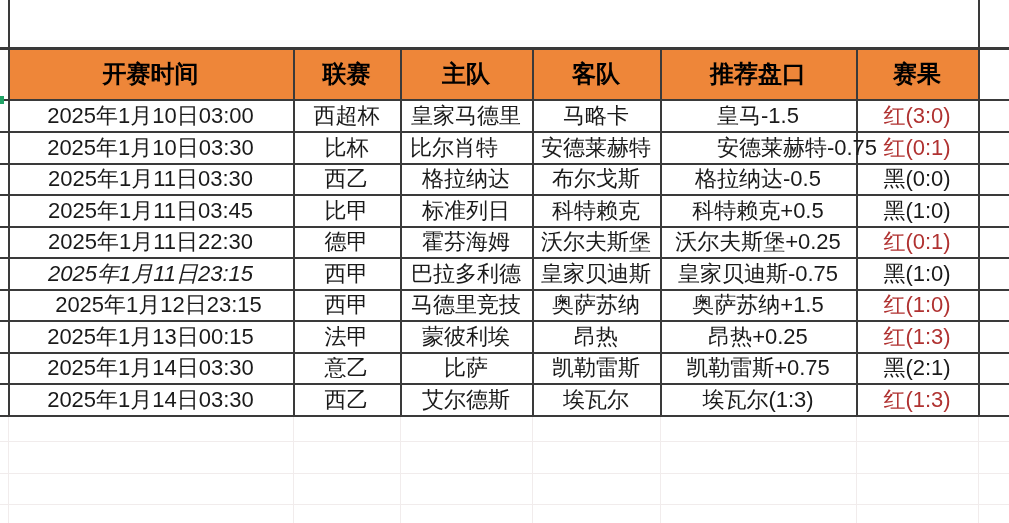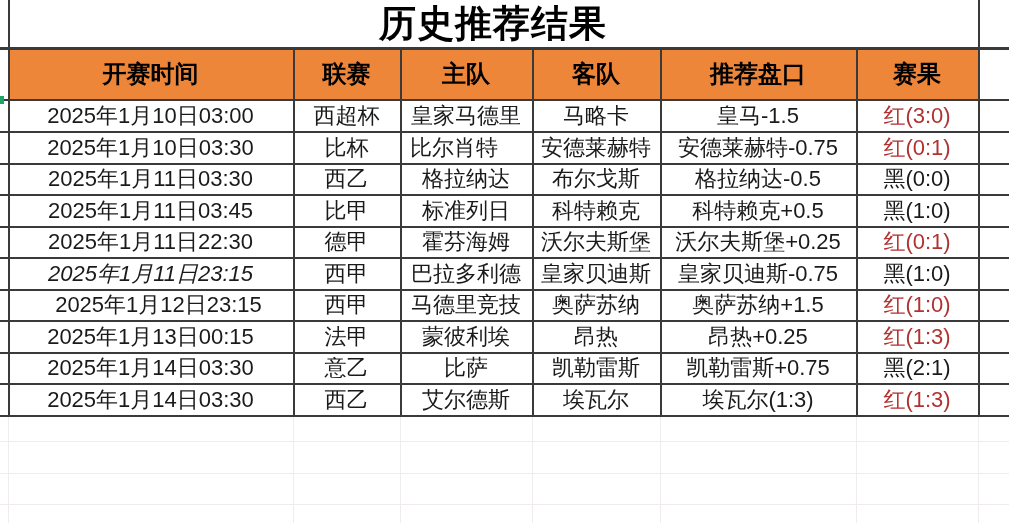--- a/index.html
+++ b/index.html
@@ -48,21 +48,20 @@
     position: absolute;
     left: 0; top: 96px;
     width: 4px; height: 8px;
     z-index: 5;
   }
 </style>
 </head>
 <body>
 
 <div id="screen">
-  <div class="title">历史推荐结果</div>
   <div class="header-bg" style="background: rgb(238, 134, 57);"></div>
   <div id="grid-layer">
       <div class="hline" style="top: 47px; height: 3px; background: rgb(58, 58, 58);"></div>
       <div class="hline" style="top: 99px; height: 2px; background: rgb(58, 58, 58);"></div>
       <div class="hline" style="top: 131px; height: 2px; background: rgb(58, 58, 58);"></div>
       <div class="hline" style="top: 163px; height: 2px; background: rgb(58, 58, 58);"></div>
       <div class="hline" style="top: 194px; height: 2px; background: rgb(58, 58, 58);"></div>
       <div class="hline" style="top: 226px; height: 2px; background: rgb(58, 58, 58);"></div>
       <div class="hline" style="top: 257px; height: 2px; background: rgb(58, 58, 58);"></div>
       <div class="hline" style="top: 289px; height: 2px; background: rgb(58, 58, 58);"></div>
@@ -103,21 +102,21 @@
         <div class="cell body-cell" style="left: 400px; width: 132px; top: 100px; height: 31px; line-height: 31px; color: rgb(26, 26, 26);">皇家马德里</div>
         <div class="cell body-cell" style="left: 532px; width: 128px; top: 100px; height: 31px; line-height: 31px; color: rgb(26, 26, 26);">马略卡</div>
         <div class="cell body-cell" style="left: 660px; width: 196px; top: 100px; height: 31px; line-height: 31px; color: rgb(26, 26, 26);">皇马-1.5</div>
         <div class="cell body-cell" style="left: 856px; width: 122px; top: 100px; height: 31px; line-height: 31px; color: rgb(176, 50, 49);">红(3:0)</div>
       </div>
       <div>
         <div class="cell body-cell" style="left: 8px; width: 285px; top: 132px; height: 31px; line-height: 31px; color: rgb(26, 26, 26);">2025年1月10日03:30</div>
         <div class="cell body-cell" style="left: 293px; width: 107px; top: 132px; height: 31px; line-height: 31px; color: rgb(26, 26, 26);">比杯</div>
         <div class="cell body-cell" style="left: 400px; width: 108px; top: 132px; height: 31px; line-height: 31px; color: rgb(26, 26, 26);">比尔肖特</div>
         <div class="cell body-cell" style="left: 532px; width: 128px; top: 132px; height: 31px; line-height: 31px; color: rgb(26, 26, 26);">安德莱赫特</div>
-        <div class="cell body-cell" style="left: 660px; width: 196px; top: 132px; height: 31px; line-height: 31px; color: rgb(26, 26, 26);">安德莱赫特-0.75</div>
+        <div class="cell body-cell" style="left: 660px; width: 196px; top: 132px; height: 31px; line-height: 31px; color: rgb(26, 26, 26); padding-left: 39px;">安德莱赫特-0.75</div>
         <div class="cell body-cell" style="left: 856px; width: 122px; top: 132px; height: 31px; line-height: 31px; color: rgb(176, 50, 49);">红(0:1)</div>
       </div>
       <div>
         <div class="cell body-cell" style="left: 8px; width: 285px; top: 164px; height: 30px; line-height: 30px; color: rgb(26, 26, 26);">2025年1月11日03:30</div>
         <div class="cell body-cell" style="left: 293px; width: 107px; top: 164px; height: 30px; line-height: 30px; color: rgb(26, 26, 26);">西乙</div>
         <div class="cell body-cell" style="left: 400px; width: 132px; top: 164px; height: 30px; line-height: 30px; color: rgb(26, 26, 26);">格拉纳达</div>
         <div class="cell body-cell" style="left: 532px; width: 128px; top: 164px; height: 30px; line-height: 30px; color: rgb(26, 26, 26);">布尔戈斯</div>
         <div class="cell body-cell" style="left: 660px; width: 196px; top: 164px; height: 30px; line-height: 30px; color: rgb(26, 26, 26);">格拉纳达-0.5</div>
         <div class="cell body-cell" style="left: 856px; width: 122px; top: 164px; height: 30px; line-height: 30px; color: rgb(26, 26, 26);">黑(0:0)</div>
       </div>

